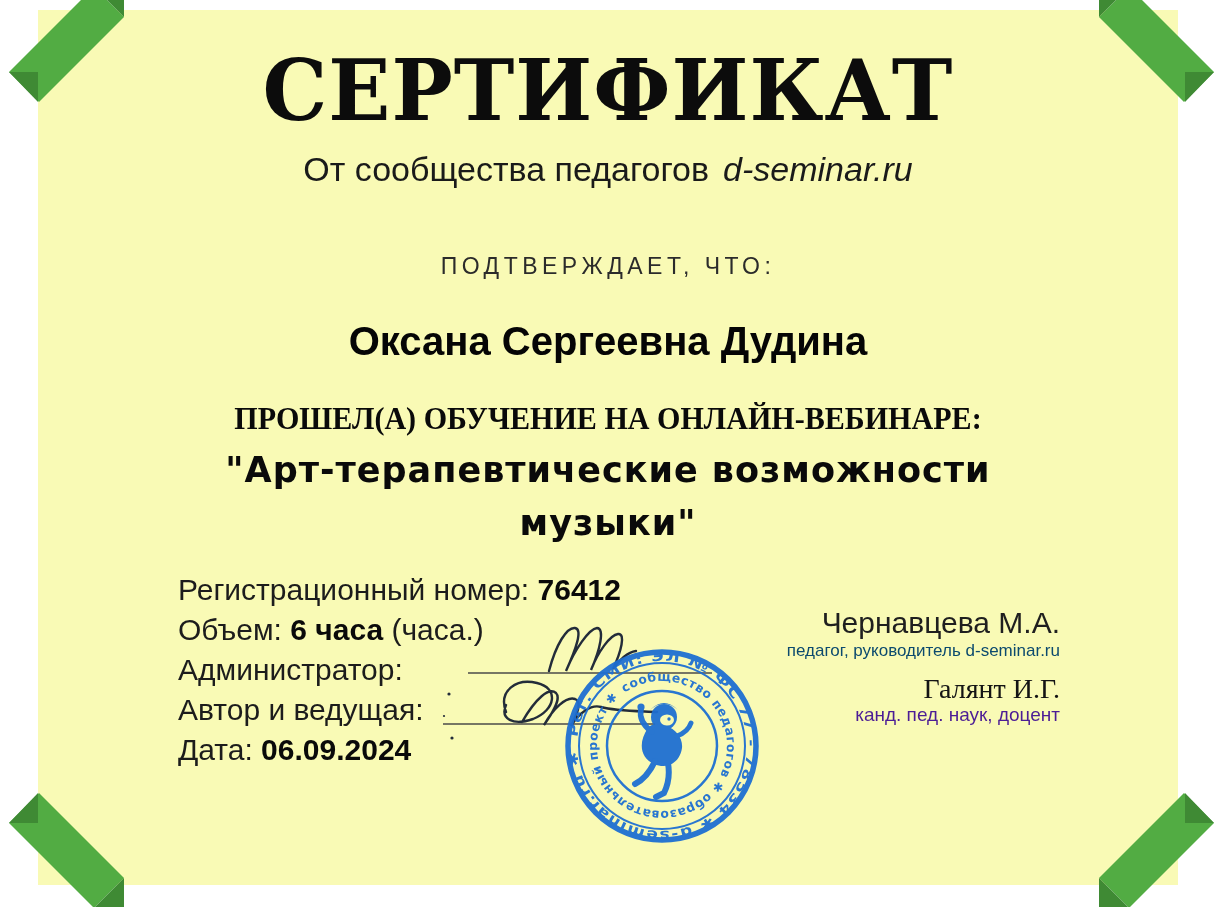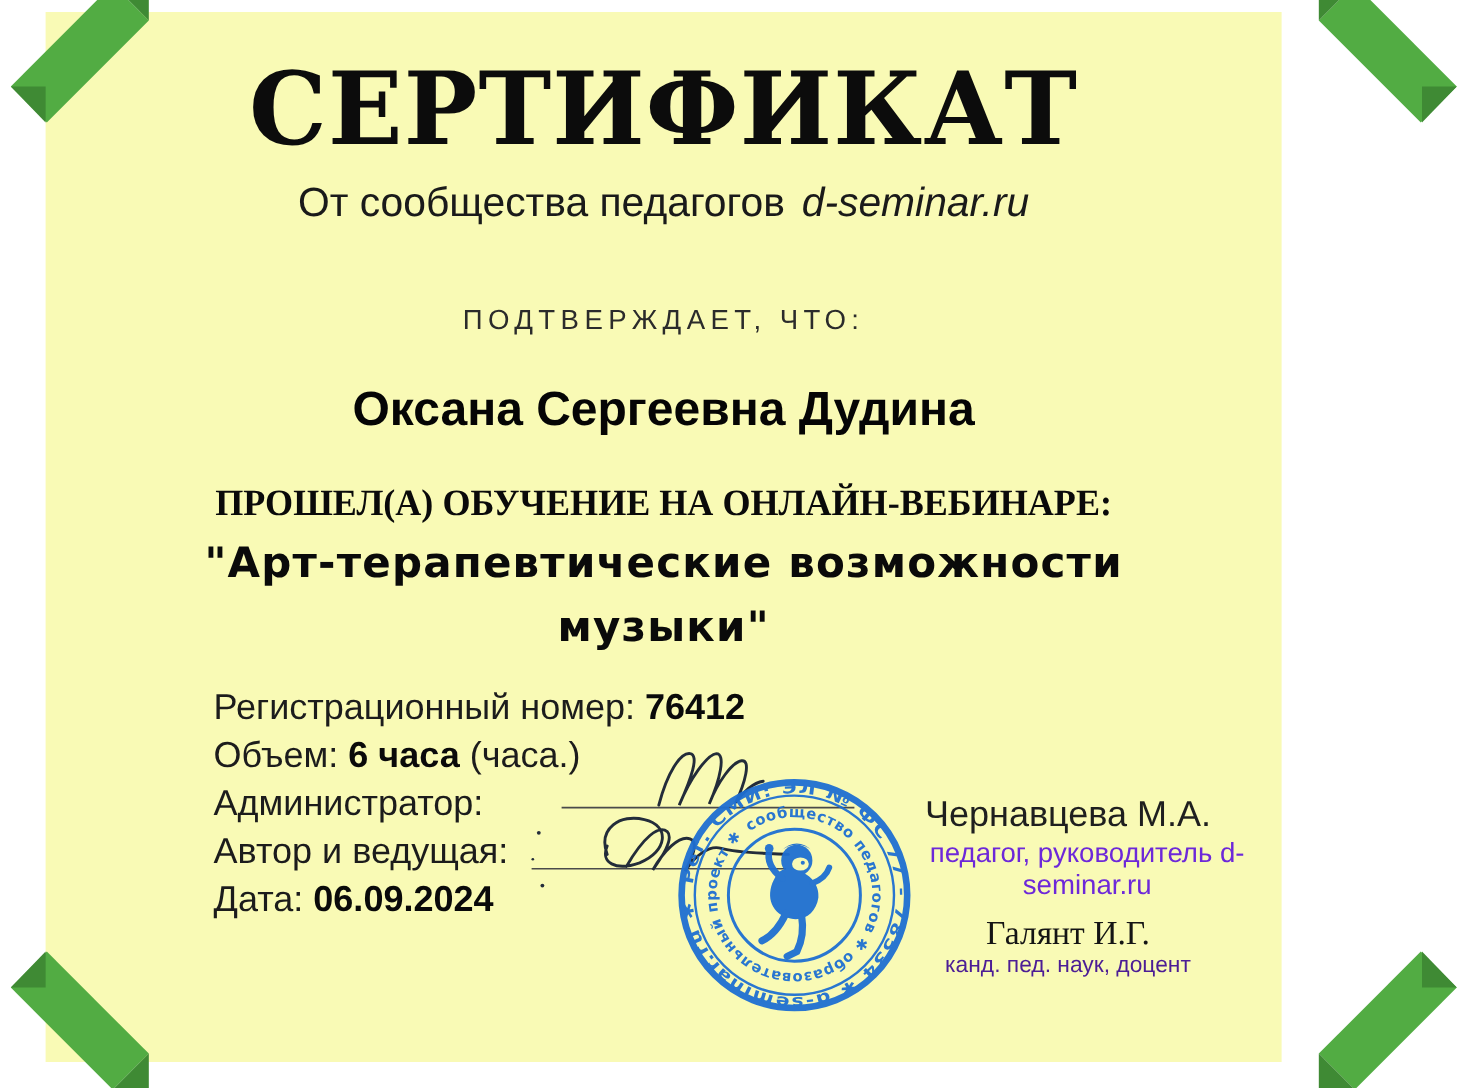--- a/index.html
+++ b/index.html
@@ -1,41 +1,41 @@
 <!DOCTYPE html>
 <html><head>
 <meta charset="utf-8">
 <style>
   html,body{margin:0;padding:0;background:#ffffff;}
   #canvas{position:relative;width:1217px;height:907px;background:#ffffff;overflow:hidden;
           font-family:"Liberation Sans",sans-serif;color:#161616;}
-  #page{position:absolute;left:38px;top:10px;width:1030px;height:875px;background:#f9fab5;}
+  #page{position:absolute;left:38px;top:10px;width:1140px;height:875px;background:#f9fab5;}
 
   .abs{position:absolute;left:0;width:100%;text-align:center;}
 
   .cert-title{top:36px;font-family:"DejaVu Serif","Liberation Serif",serif;font-weight:700;
               font-size:84px;line-height:1.08;letter-spacing:1px;color:#0c0c0c;
               transform:scaleX(.97);}
   .community{top:140px;font-size:34px;color:#1a1a1a;}
   .community .site{font-style:italic;margin-left:14px;}
   .smi-line{top:184px;font-size:31px;color:#1a1a1a;}
   .confirm-line{top:243px;font-size:23px;letter-spacing:4.5px;font-weight:500;color:#2b2b2b;}
   .recipient{top:309px;font-size:40px;font-weight:700;color:#050505;}
   .course-heading{top:391px;font-family:"Liberation Serif",serif;font-weight:700;
                   font-size:31px;color:#0a0a0a;transform:scaleX(.97);}
   .course-title{top:434px;font-family:"DejaVu Sans",sans-serif;font-weight:700;
                 font-size:35px;line-height:1.5;letter-spacing:1px;color:#0a0a0a;}
   .course-title .inner{display:inline-block;max-width:850px;}
 
   .details{position:absolute;left:140px;top:560px;font-size:30px;line-height:40px;color:#1c1c1c;}
   .details .b{font-weight:700;color:#0a0a0a;margin-top:19px;}
 
-  .signers{position:absolute;left:682px;top:652px;width:340px;text-align:center;}
+  .signers{position:absolute;left:682px;top:596px;width:340px;text-align:right;}
   .signer-name-1{font-size:30px;color:#1f1f1f;line-height:1.1;}
-  .signer-role-1{font-size:23px;color:#6d28d9;margin-top:2px;padding-left:32px;}
+  .signer-role-1{font-size:17px;color:#0c4a6e;margin-top:2px;padding-left:32px;}
   .signer-name-2{font-family:"Liberation Serif",serif;font-size:28px;color:#141414;margin-top:13px;line-height:1.05;}
   .signer-role-2{font-size:19px;color:#4c1d95;margin-top:1px;}
 
   .overlay{position:absolute;left:0;top:0;pointer-events:none;}
   .ribbon{position:absolute;}
   .rb-light{fill:#52ac43;}
   .rb-dark{fill:#3f8a34;}
 </style>
 </head>
 <body>

